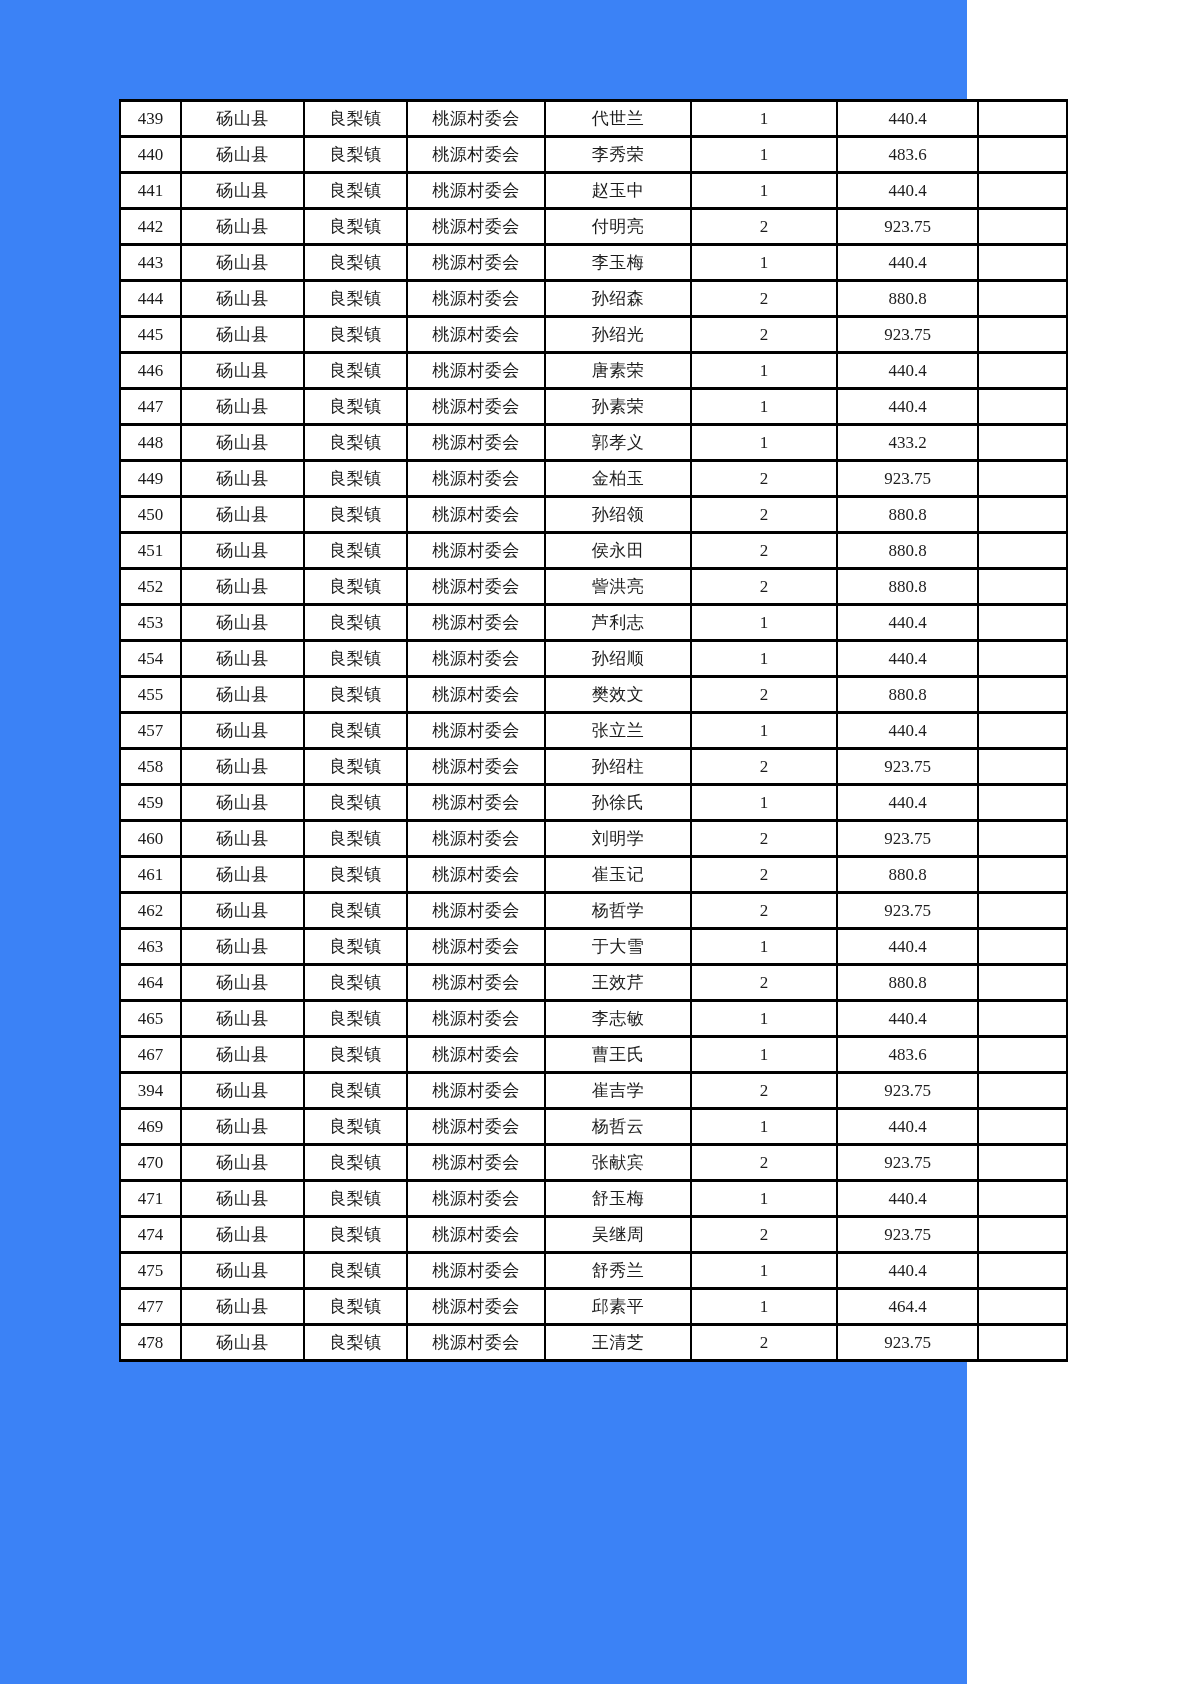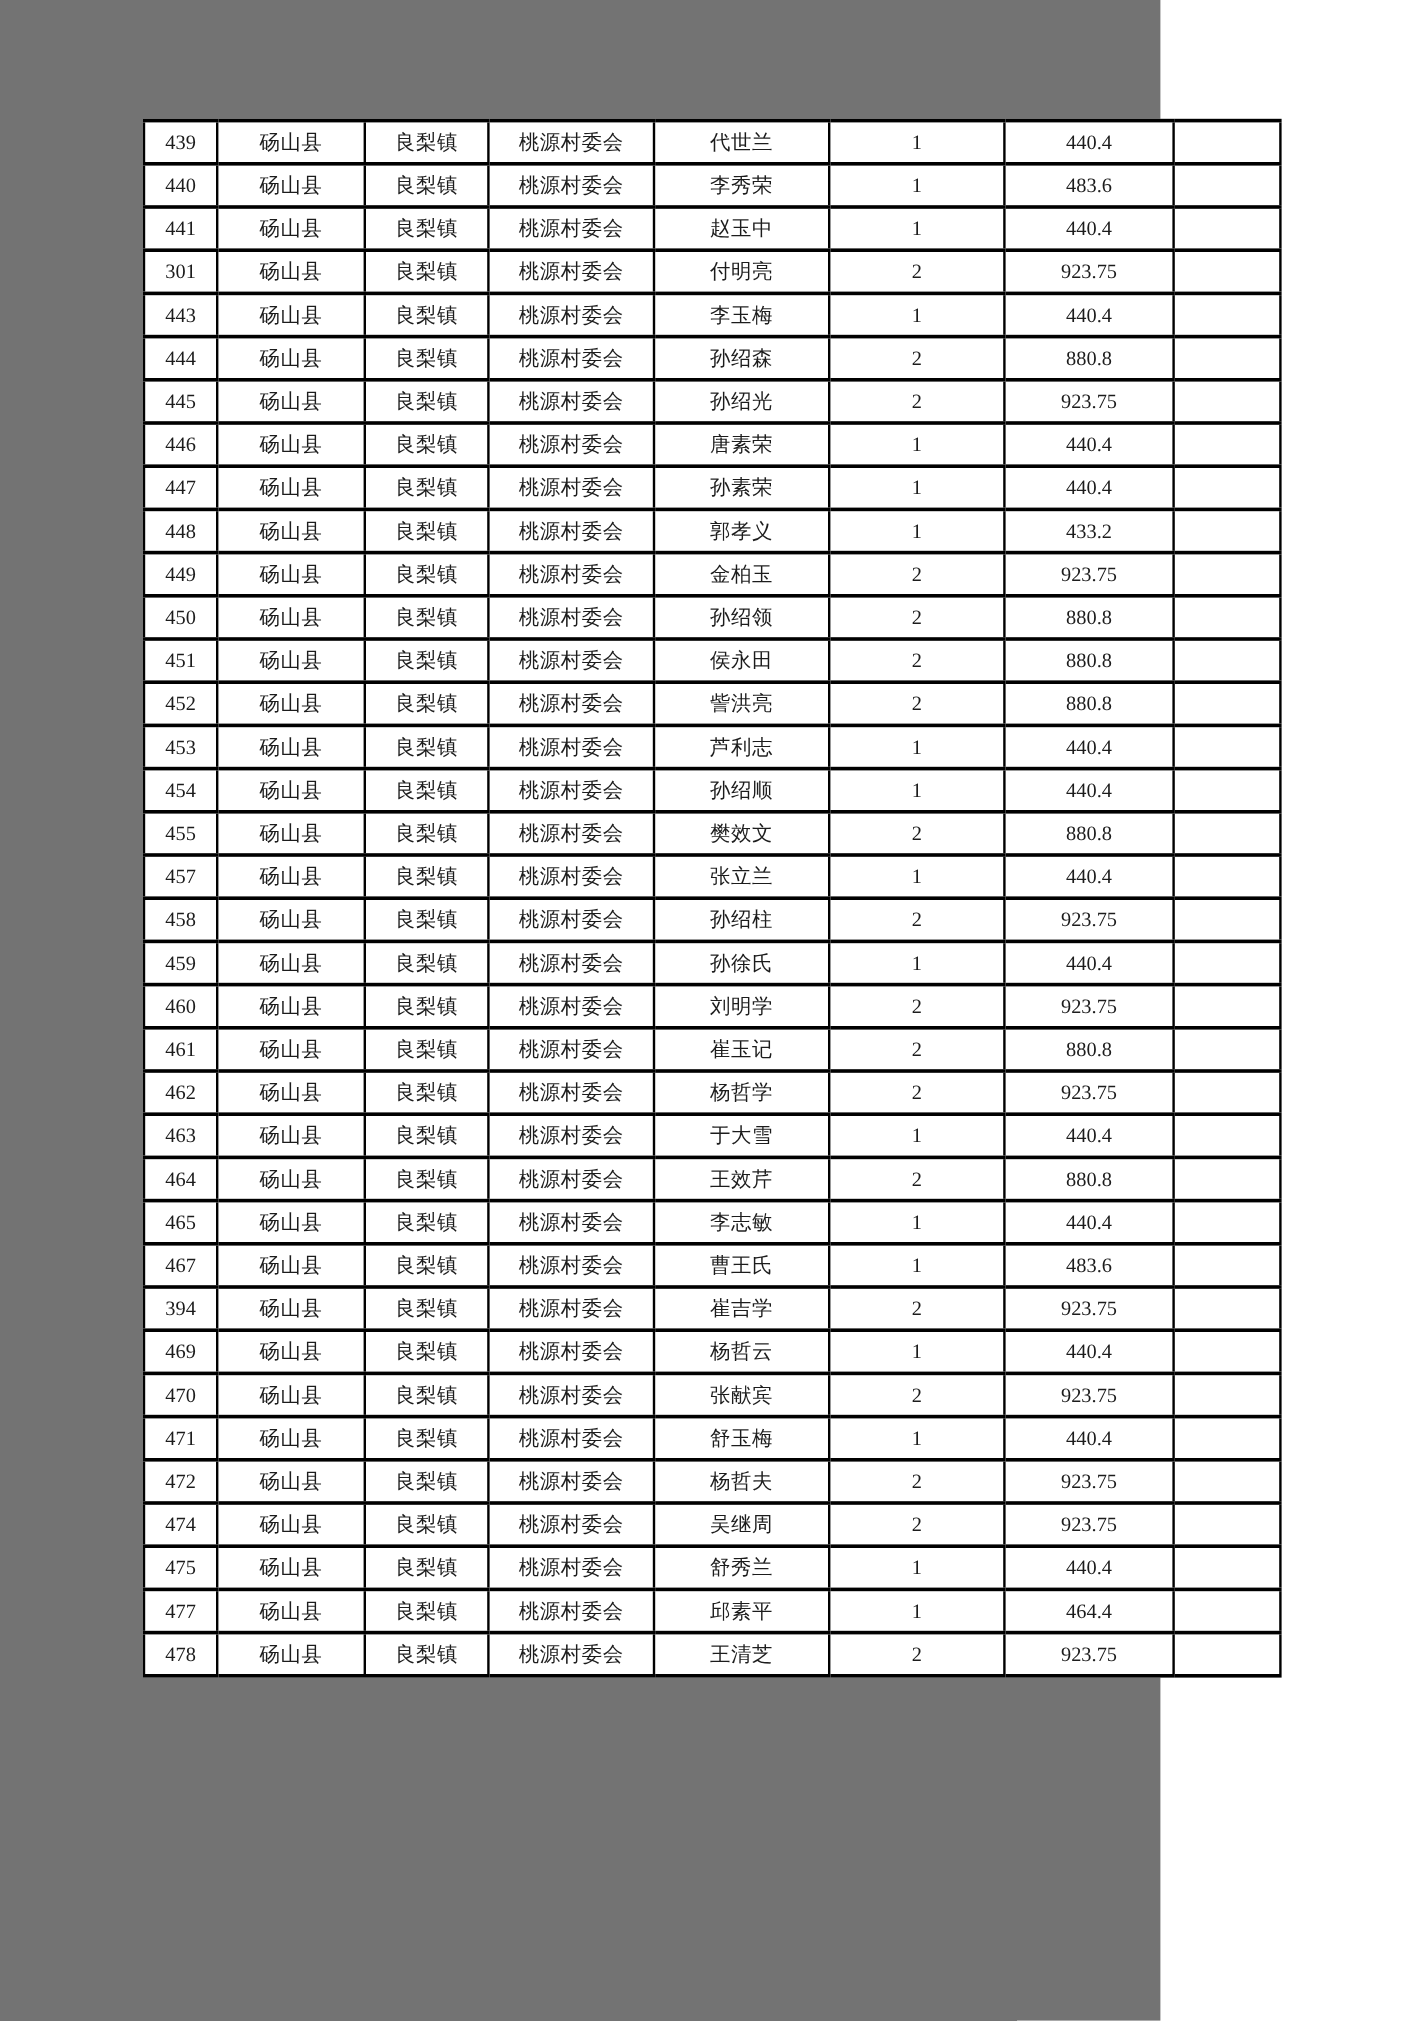--- a/index.html
+++ b/index.html
@@ -11,21 +11,21 @@
     width: 1190px;
     height: 1684px;
     position: relative;
     font-family: "Liberation Serif", "DejaVu Serif", serif;
     color: #1a1a1a;
   }
   .page {
     position: absolute;
     left: 0; top: 0;
     width: 967px; height: 1684px;
-    background: #737373;
+    background: #3b82f6;
   }
   table.grid {
     position: absolute;
     left: 119px;
     top: 99px;
     width: 947px;
     border-collapse: collapse;
     table-layout: fixed;
     background: #ffffff;
   }
@@ -90,21 +90,21 @@
     <td class="num">441</td>
     <td>砀山县</td>
     <td>良梨镇</td>
     <td>桃源村委会</td>
     <td>赵玉中</td>
     <td class="num">1</td>
     <td class="num">440.4</td>
     <td></td>
   </tr>
         <tr>
-    <td class="num">301</td>
+    <td class="num">442</td>
     <td>砀山县</td>
     <td>良梨镇</td>
     <td>桃源村委会</td>
     <td>付明亮</td>
     <td class="num">2</td>
     <td class="num">923.75</td>
     <td></td>
   </tr>
         <tr>
     <td class="num">443</td>
@@ -367,30 +367,20 @@
     <td></td>
   </tr>
         <tr>
     <td class="num">471</td>
     <td>砀山县</td>
     <td>良梨镇</td>
     <td>桃源村委会</td>
     <td>舒玉梅</td>
     <td class="num">1</td>
     <td class="num">440.4</td>
-    <td></td>
-  </tr>
-        <tr>
-    <td class="num">472</td>
-    <td>砀山县</td>
-    <td>良梨镇</td>
-    <td>桃源村委会</td>
-    <td>杨哲夫</td>
-    <td class="num">2</td>
-    <td class="num">923.75</td>
     <td></td>
   </tr>
         <tr>
     <td class="num">474</td>
     <td>砀山县</td>
     <td>良梨镇</td>
     <td>桃源村委会</td>
     <td>吴继周</td>
     <td class="num">2</td>
     <td class="num">923.75</td>

